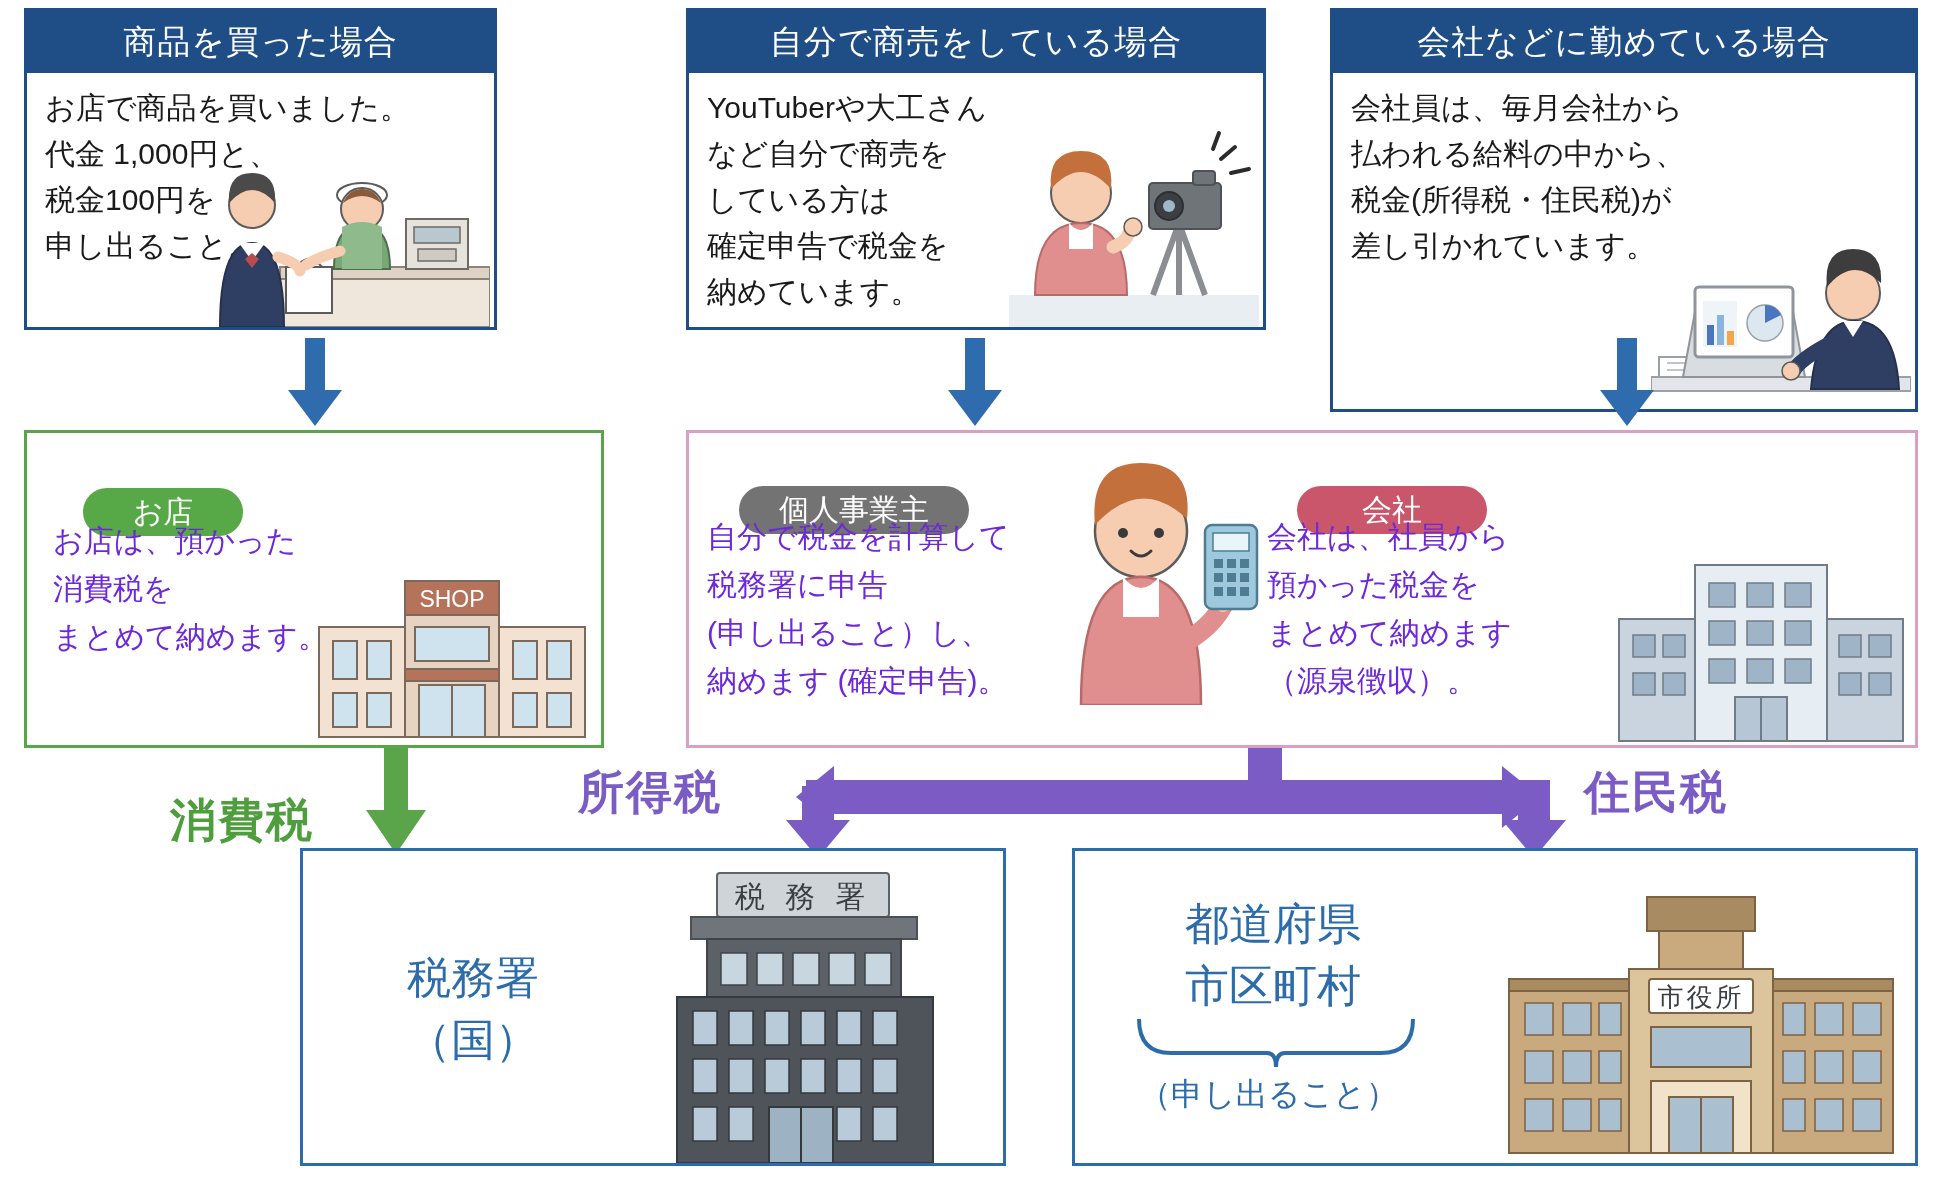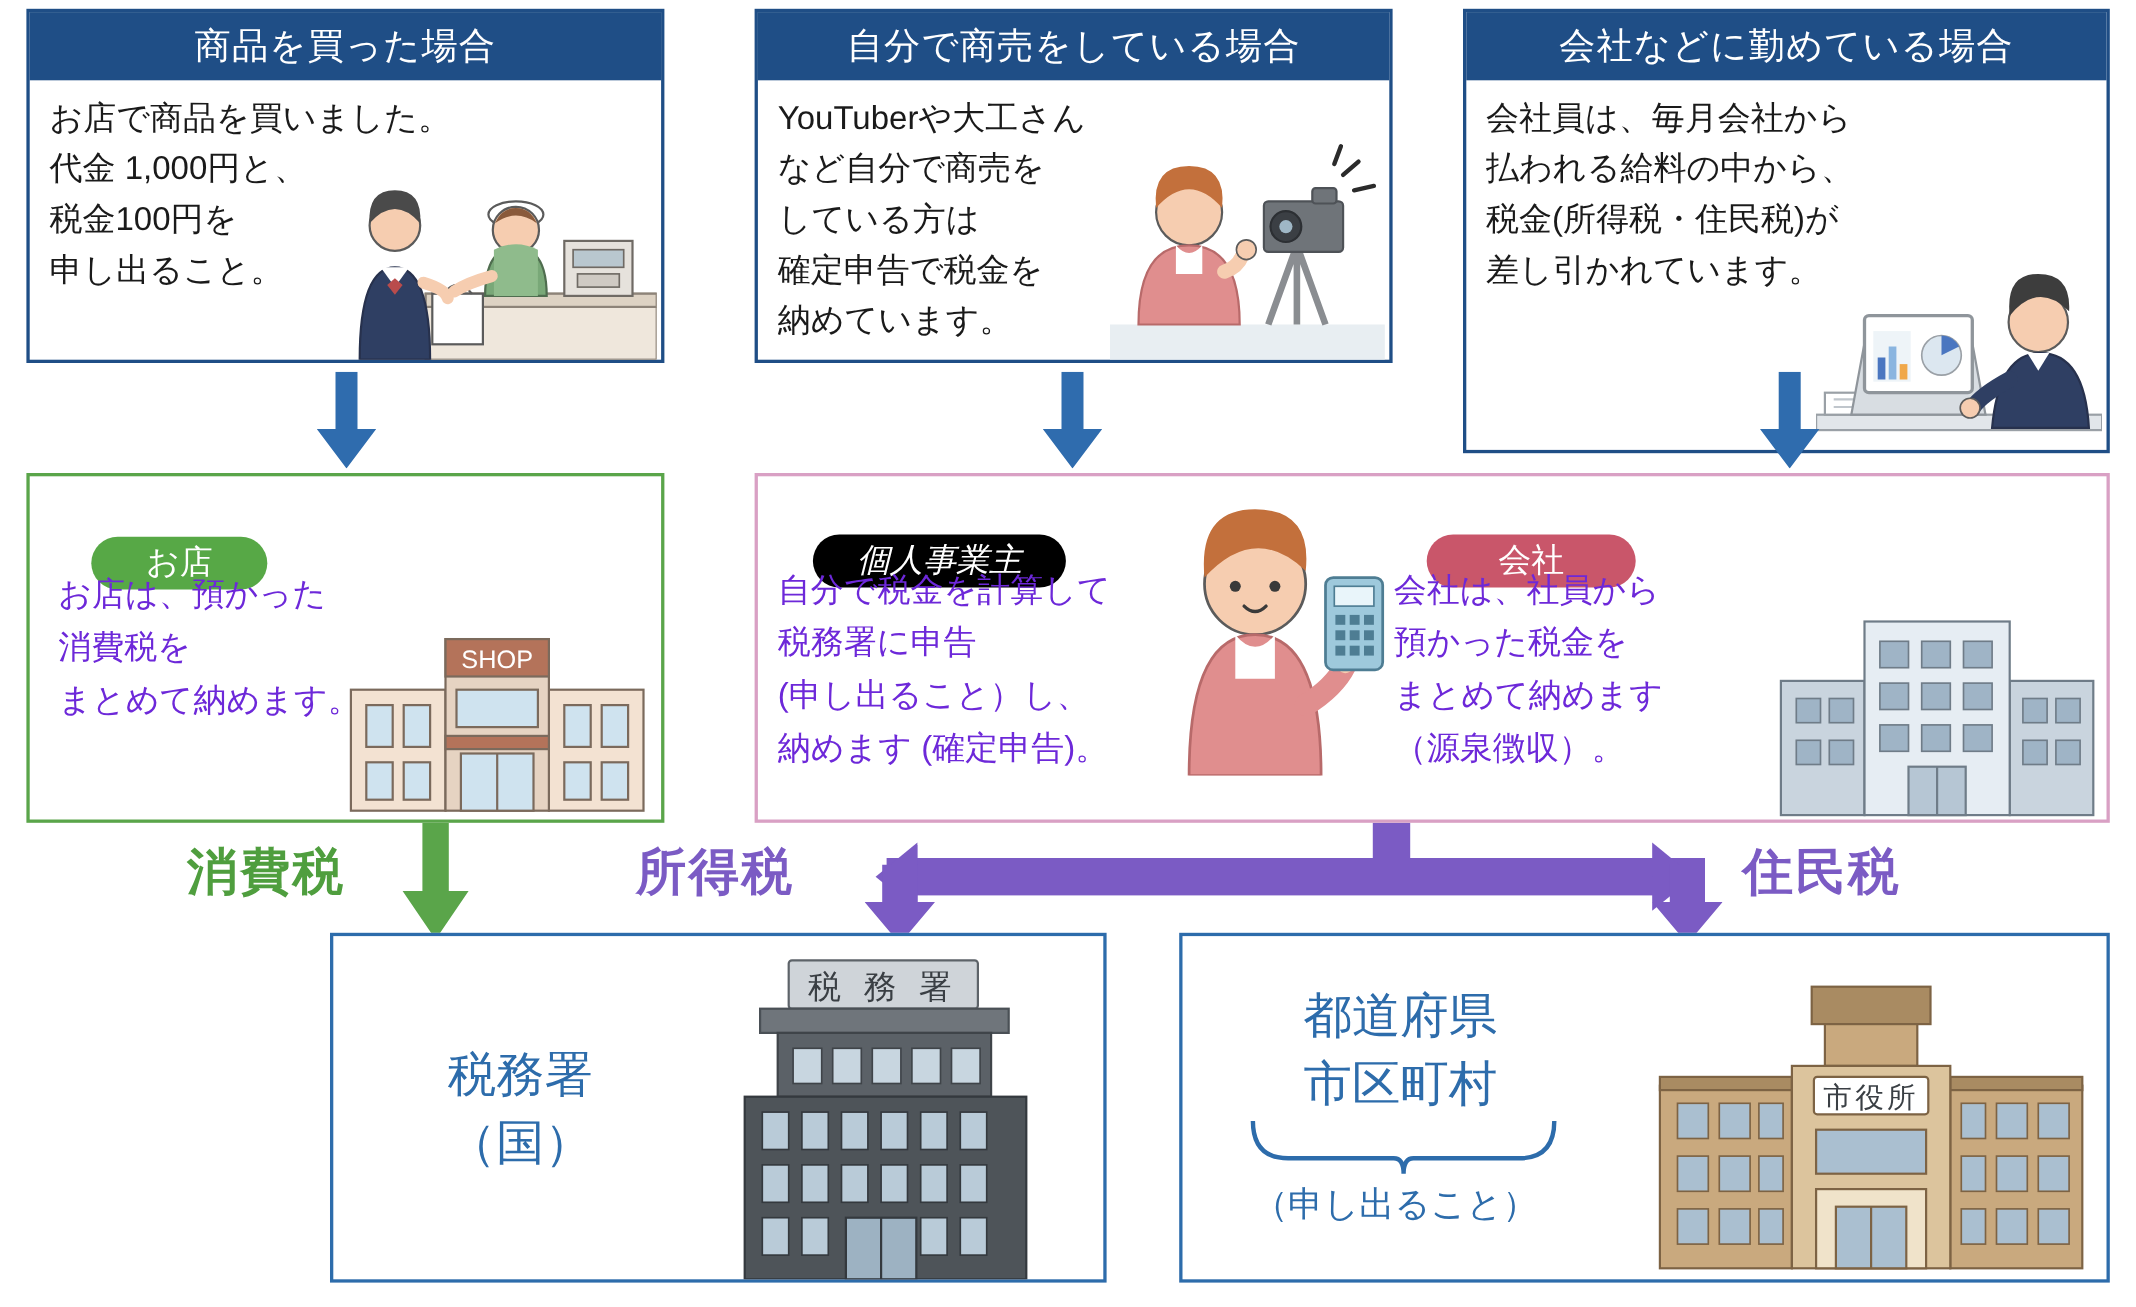--- a/index.html
+++ b/index.html
@@ -51,21 +51,21 @@
     line-height: 46px;
     white-space: pre-line;
     color: #1a1a1a;
   }
   .top-card .art {
     position: absolute;
     right: 4px;
     bottom: 0;
   }
 
-  #card-shop  { left: 24px;   top: 8px;  width: 580px; height: 322px; }
+  #card-shop  { left: 24px;   top: 8px;  width: 473px; height: 322px; }
   #card-self  { left: 686px;  top: 8px;  width: 580px; height: 322px; }
   #card-emp   { left: 1330px; top: 8px;  width: 588px; height: 404px; }
 
   
   .arrow-down-blue {
     position: absolute;
     width: 58px;
     height: 88px;
   }
 
@@ -83,21 +83,21 @@
     border-radius: 30px;
     color: #fff;
     font-size: 30px;
     text-align: center;
     line-height: 48px;
     height: 48px;
     white-space: nowrap;
     margin-top: 35px;
   }
   .pill-green { background: #57a846; }
-  .pill-blue  { background: #000000; font-style: italic; }
+  .pill-blue  { background: #737373; }
   .pill-red   { background: #c9566a; }
 
   .mid-txt {
     position: absolute;
     font-size: 30px;
     line-height: 48px;
     white-space: pre-line;
     color: #6d28d9;
   }
 
@@ -127,21 +127,21 @@
   }
 
   
   .tax-label {
     position: absolute;
     font-size: 46px;
     font-weight: bold;
     white-space: nowrap;
     letter-spacing: 2px;
   }
-  .tax-green  { color: #4f9e3e; }
+  .tax-green  { color: #4f9e3e; margin-top: 28px; }
   .tax-purple { color: #7b5bc4; }
 
   .vis-hidden { position:absolute; width:1px; height:1px; overflow:hidden; clip:rect(0 0 0 0); }
 </style>
 </head>
 <body>
 
 <div class="stage">
 
   <h1 class="vis-hidden">税金のしくみ</h1>

